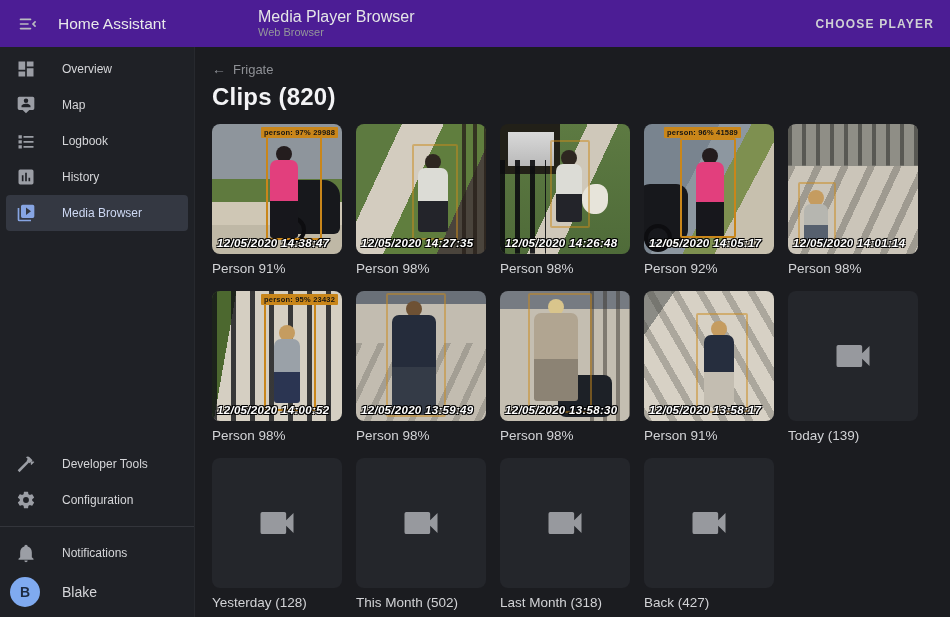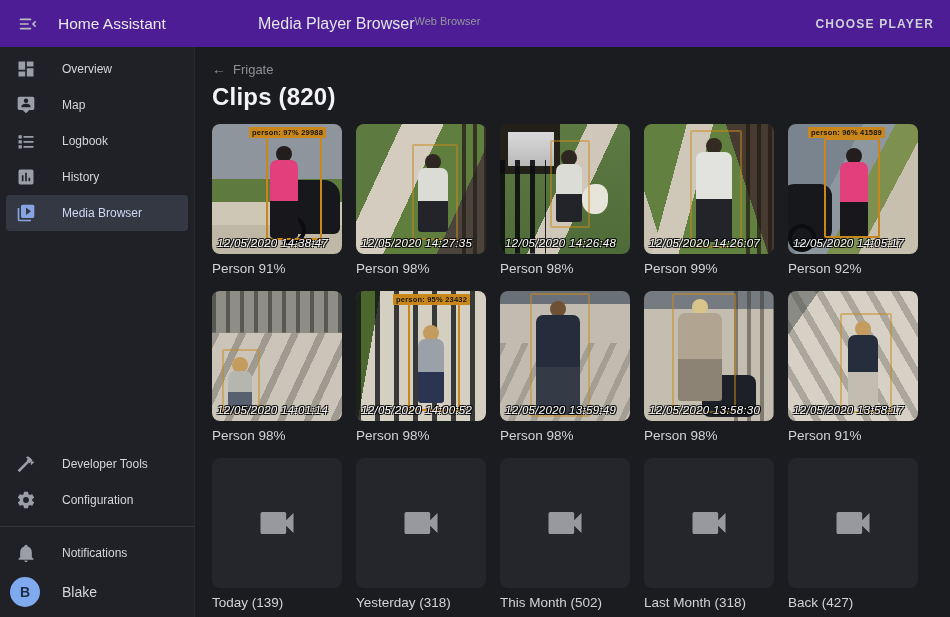--- a/index.html
+++ b/index.html
@@ -5,21 +5,21 @@
   * { box-sizing: border-box; margin: 0; padding: 0; }
   html,body { width:950px; height:617px; overflow:hidden; background:#1b1c20;
               font-family:"Liberation Sans", sans-serif; }
 
   
   .topbar { height:47px; background:#4c1d95; display:flex; align-items:center; }
   .topbar-left { width:195px; flex:0 0 195px; display:flex; align-items:center; padding-left:16px; }
   .menu-toggle { width:24px; height:24px; cursor:pointer; display:flex; align-items:center; justify-content:center; }
   .menu-toggle svg { width:20px; height:20px; }
   .app-name { color:#e8e9ea; font-size:15.5px; margin-left:18px; }
-  .topbar-title { margin-left:63px; display:flex; flex-direction:row; }
+  .topbar-title { margin-left:63px; display:flex; flex-direction:column; }
   .topbar-title .t1 { color:#e4e5e7; font-size:16px; line-height:18px; }
   .topbar-title .t2 { color:#94969b; font-size:11px; line-height:13px; }
   .choose-player { margin-left:auto; margin-right:16px; color:#cfd0d4; font-size:12px;
                    font-weight:700; letter-spacing:1.2px; cursor:pointer; background:none; border:none;
                    font-family:"Liberation Sans", sans-serif; }
 
   
   .layout { display:flex; height:570px; }
 
   
@@ -56,26 +56,26 @@
   .prop { position:absolute; display:none; }
   .prop::after { content:""; position:absolute; display:none; }
   .person { position:absolute; }
   .person::before { content:""; position:absolute; top:0; left:50%; transform:translateX(-50%);
                     width:16px; height:16px; border-radius:50%; background:var(--hair,#222); }
   .person::after { content:""; position:absolute; top:14px; left:0; right:0; bottom:0;
                    border-radius:7px 7px 3px 3px;
                    background:linear-gradient(to bottom, var(--top,#888) 0 52%, var(--legs,#222) 52% 100%); }
   .bbox { position:absolute; border:2px solid rgba(201,138,28,.5); border-radius:2px; }
   .labeled .bbox { border-color:#c9861a; }
-  .bbox-label { position:absolute; top:3px; right:16px; background:#c9861a; color:#141414;
+  .bbox-label { position:absolute; top:3px; right:4px; background:#c9861a; color:#141414;
                 font-size:7.5px; font-weight:700; padding:1px 3px; border-radius:1px;
                 letter-spacing:.2px; display:none; white-space:nowrap; }
   .labeled .bbox-label { display:block; }
   .s5 .bbox-label { right:auto; left:20px; }
-  .stamp { position:absolute; left:5px; bottom:5px; color:#fff; font-size:11.5px; font-weight:400;
+  .stamp { position:absolute; left:5px; bottom:5px; color:#fff; font-size:11.5px; font-weight:700;
            font-style:italic; letter-spacing:.3px; white-space:nowrap;
            text-shadow:-1px -1px 0 #000, 1px -1px 0 #000, -1px 1px 0 #000, 1px 1px 0 #000; }
 
   
   .s1 { background:linear-gradient(to bottom,#8e959c 0 42%,#5f7a3e 42% 60%,#cfc7b5 60% 78%,#bfb8a6 78% 100%); }
   .s1 { --hair:#241d1e; --top:#e23f7d; --legs:#17171c; }
   .s1 .person { left:58px; top:22px; width:28px; height:92px; }
   .s1 .prop { display:block; right:2px; bottom:20px; width:54px; height:54px; background:#17181c; border-radius:10px 16px 6px 6px; }
   .s1 .prop::after { display:block; left:-8px; bottom:-10px; width:20px; height:20px; border-radius:50%; border:4px solid #0d0d10; }
   .s1 .bbox { left:54px; top:10px; width:56px; height:106px; }
@@ -279,31 +279,20 @@
       <div class="overlay"></div>
       <div class="prop"></div>
       <div class="person"></div>
       <div class="bbox"></div>
 
       <div class="stamp">12/05/2020 14:26:48</div>
     </div>
     <div class="caption">Person 98%</div>
   </div>
         <div class="cell">
-    <div class="thumb s4">
-      <div class="overlay"></div>
-
-      <div class="person"></div>
-      <div class="bbox"></div>
-
-      <div class="stamp">12/05/2020 14:26:07</div>
-    </div>
-    <div class="caption">Person 99%</div>
-  </div>
-        <div class="cell">
     <div class="thumb s5 labeled">
       <div class="overlay"></div>
       <div class="prop"></div>
       <div class="person"></div>
       <div class="bbox"></div>
       <div class="bbox-label">person: 96% 41589</div>
       <div class="stamp">12/05/2020 14:05:17</div>
     </div>
     <div class="caption">Person 92%</div>
   </div>
@@ -369,21 +358,21 @@
       </svg>
     </div>
     <div class="caption">Today (139)</div>
   </div>
         <div class="cell">
     <div class="folder-tile">
       <svg viewBox="0 0 24 24">
         <path d="M17 10.5V7a1 1 0 0 0-1-1H4a1 1 0 0 0-1 1v10a1 1 0 0 0 1 1h12a1 1 0 0 0 1-1v-3.5l4 4v-11l-4 4z"></path>
       </svg>
     </div>
-    <div class="caption">Yesterday (318)</div>
+    <div class="caption">Yesterday (128)</div>
   </div>
         <div class="cell">
     <div class="folder-tile">
       <svg viewBox="0 0 24 24">
         <path d="M17 10.5V7a1 1 0 0 0-1-1H4a1 1 0 0 0-1 1v10a1 1 0 0 0 1 1h12a1 1 0 0 0 1-1v-3.5l4 4v-11l-4 4z"></path>
       </svg>
     </div>
     <div class="caption">This Month (502)</div>
   </div>
         <div class="cell">

